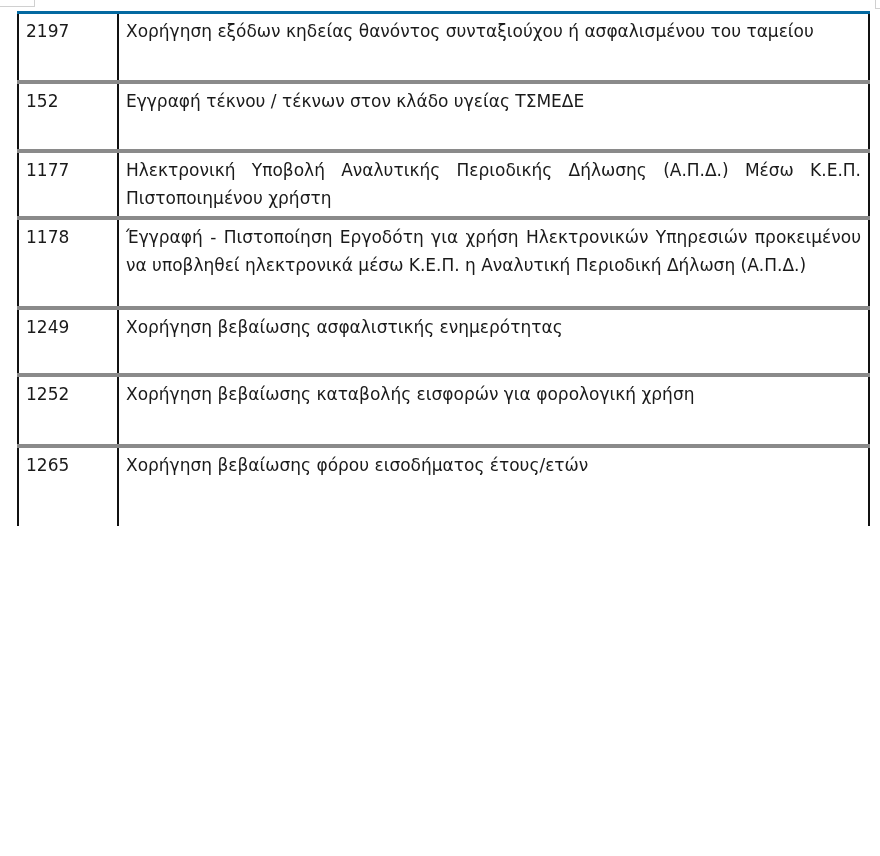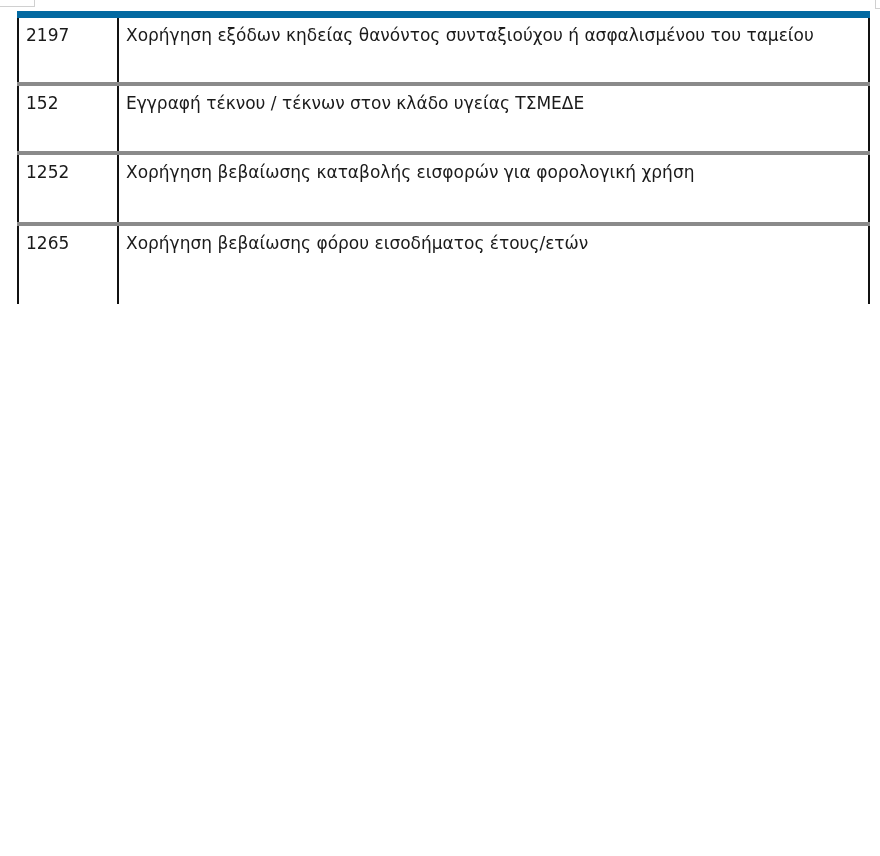--- a/index.html
+++ b/index.html
@@ -6,21 +6,21 @@
   body { width: 880px; height: 856px; overflow: hidden; position: relative;
          font-family: "DejaVu Sans", sans-serif; color: #1a1a1a; }
   .page-corner-left { position: absolute; left: 0; top: 0; width: 34px; height: 6px;
          border-right: 1px solid #d0d0d0; border-bottom: 1px solid #d0d0d0; }
   .page-corner-right { position: absolute; right: 0; top: 0; width: 4px; height: 8px;
          border-left: 1px solid #d0d0d0; border-bottom: 1px solid #d0d0d0; }
   .doc-table { position: absolute; left: 17px; top: 11px; width: 853px;
          border-collapse: collapse; table-layout: fixed; }
   .doc-table td { vertical-align: top; border-left: 2px solid #111; border-right: 2px solid #111;
          border-top: 4px solid #8a8a8a; padding: 3px 7px 0 7px; font-size: 17px; line-height: 28px; }
-  .doc-table tr:first-child td { border-top: 7px solid #0369a1; }
+  .doc-table tr:first-child td { border-top: 3px solid #0369a1; }
   .col-code { width: 100px; }
   .desc { text-align: justify; text-align-last: left; }
 </style>
 </head>
 <body>
 
 <div class="page-corner-left"></div>
 <div class="page-corner-right"></div>
 
 <table class="doc-table">
@@ -30,20 +30,32 @@
     </colgroup>
   <tbody id="table-body">
     <tr style="height:69px">
       <td>2197</td>
       <td class="desc">Χορήγηση εξόδων κηδείας θανόντος συνταξιούχου ή ασφαλισμένου του ταμείου</td>
     </tr>
     <tr style="height:69px">
       <td>152</td>
       <td class="desc">Εγγραφή τέκνου / τέκνων στον κλάδο υγείας ΤΣΜΕΔΕ</td>
     </tr>
+    <tr style="height:67px">
+      <td>1177</td>
+      <td class="desc">Ηλεκτρονική Υποβολή Αναλυτικής Περιοδικής Δήλωσης (Α.Π.Δ.) Μέσω Κ.Ε.Π. Πιστοποιημένου χρήστη</td>
+    </tr>
+    <tr style="height:90px">
+      <td>1178</td>
+      <td class="desc">Έγγραφή - Πιστοποίηση Εργοδότη για χρήση Ηλεκτρονικών Υπηρεσιών προκειμένου να υποβληθεί ηλεκτρονικά μέσω Κ.Ε.Π. η Αναλυτική Περιοδική Δήλωση (Α.Π.Δ.)</td>
+    </tr>
+    <tr style="height:67px">
+      <td>1249</td>
+      <td class="desc">Χορήγηση βεβαίωσης ασφαλιστικής ενημερότητας</td>
+    </tr>
     <tr style="height:71px">
       <td>1252</td>
       <td class="desc">Χορήγηση βεβαίωσης καταβολής εισφορών για φορολογική χρήση</td>
     </tr>
     <tr style="height:80px">
       <td>1265</td>
       <td class="desc">Χορήγηση βεβαίωσης φόρου εισοδήματος έτους/ετών</td>
     </tr>
   </tbody>
 </table>

